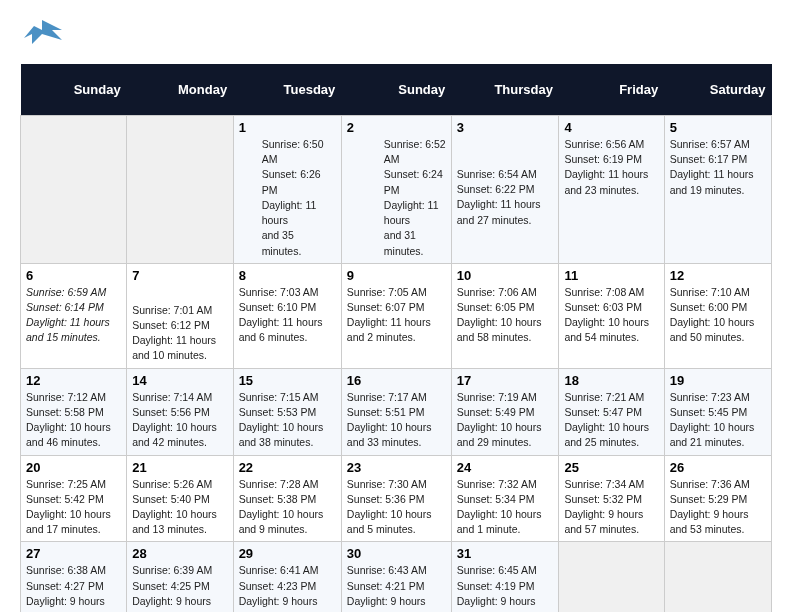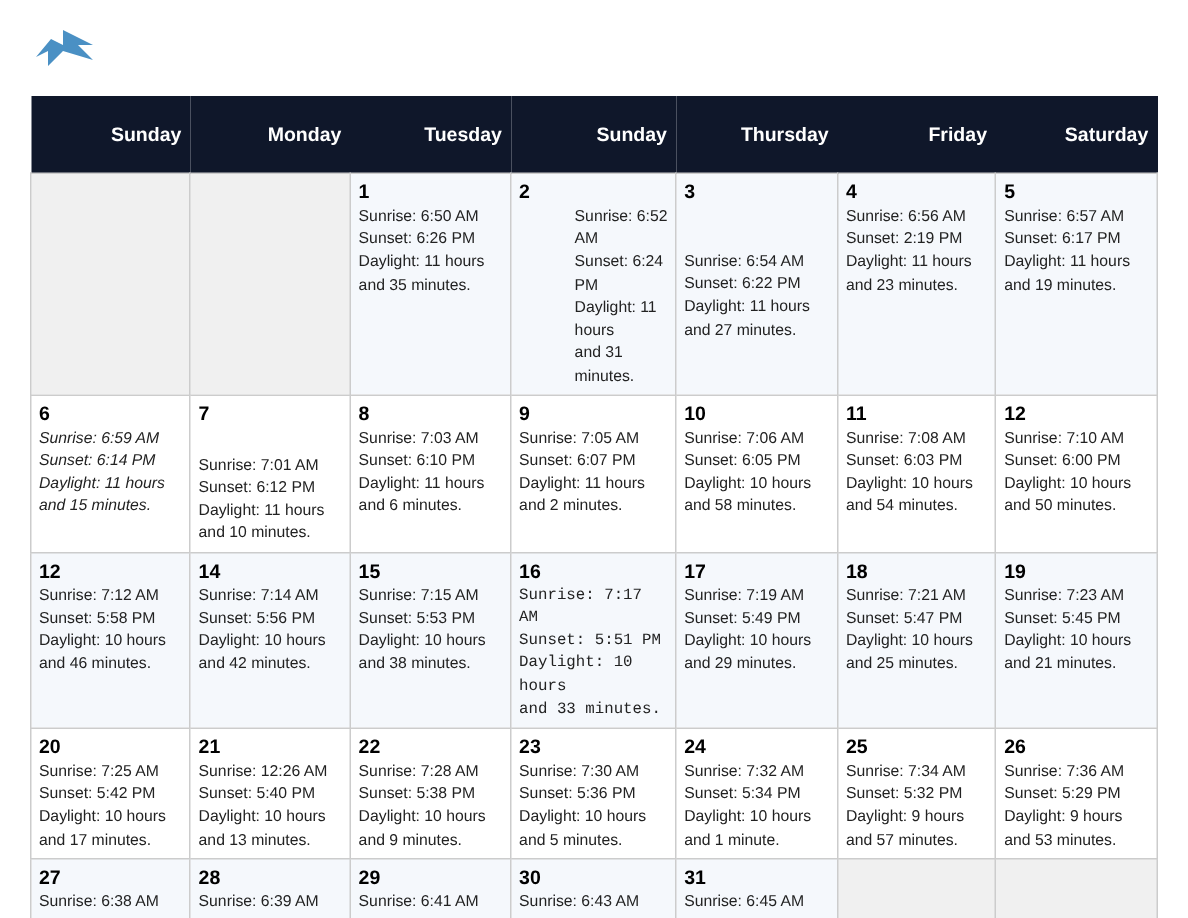--- a/index.html
+++ b/index.html
@@ -114,21 +114,21 @@
           <th>Friday</th>
           <th>Saturday</th>
         </tr>
     </thead>
     <tbody id="calendar-body">
     <tr>
           <td class="empty-cell"></td>
           <td class="empty-cell"></td>
           <td>
             <span class="day-num">1</span>
-            <div class="day-detail" style="white-space: pre-line;">Sunrise: 6:50 AM
+            <div class="day-detail" style="white-space: pre-line; margin-left: 23px;">Sunrise: 6:50 AM
 Sunset: 6:26 PM
 Daylight: 11 hours
 and 35 minutes.</div>
           </td>
           <td>
             <span class="day-num">2</span>
             <div class="day-detail" style="white-space: pre-line; margin-left: 37px;">Sunrise: 6:52 AM
 Sunset: 6:24 PM
 Daylight: 11 hours
 and 31 minutes.</div>
@@ -136,21 +136,21 @@
           <td>
             <span class="day-num">3</span>
             <div class="day-detail" style="white-space: pre-line; margin-top: 32px;">Sunrise: 6:54 AM
 Sunset: 6:22 PM
 Daylight: 11 hours
 and 27 minutes.</div>
           </td>
           <td>
             <span class="day-num">4</span>
             <div class="day-detail" style="white-space: pre-line;">Sunrise: 6:56 AM
-Sunset: 2:19 PM
+Sunset: 6:19 PM
 Daylight: 11 hours
 and 23 minutes.</div>
           </td>
           <td>
             <span class="day-num">5</span>
             <div class="day-detail" style="white-space: pre-line;">Sunrise: 6:57 AM
 Sunset: 6:17 PM
 Daylight: 11 hours
 and 19 minutes.</div>
           </td>
@@ -223,21 +223,21 @@
           </td>
           <td>
             <span class="day-num">15</span>
             <div class="day-detail" style="white-space: pre-line;">Sunrise: 7:15 AM
 Sunset: 5:53 PM
 Daylight: 10 hours
 and 38 minutes.</div>
           </td>
           <td>
             <span class="day-num">16</span>
-            <div class="day-detail" style="white-space: pre-line; font-family: Liberation Mono, monospace;">Sunrise: 7:17 AM
+            <div class="day-detail" style="white-space: pre-line;">Sunrise: 7:17 AM
 Sunset: 5:51 PM
 Daylight: 10 hours
 and 33 minutes.</div>
           </td>
           <td>
             <span class="day-num">17</span>
             <div class="day-detail" style="white-space: pre-line;">Sunrise: 7:19 AM
 Sunset: 5:49 PM
 Daylight: 10 hours
 and 29 minutes.</div>
@@ -260,21 +260,21 @@
         <tr>
           <td>
             <span class="day-num">20</span>
             <div class="day-detail" style="white-space: pre-line;">Sunrise: 7:25 AM
 Sunset: 5:42 PM
 Daylight: 10 hours
 and 17 minutes.</div>
           </td>
           <td>
             <span class="day-num">21</span>
-            <div class="day-detail" style="white-space: pre-line;">Sunrise: 12:26 AM
+            <div class="day-detail" style="white-space: pre-line;">Sunrise: 5:26 AM
 Sunset: 5:40 PM
 Daylight: 10 hours
 and 13 minutes.</div>
           </td>
           <td>
             <span class="day-num">22</span>
             <div class="day-detail" style="white-space: pre-line;">Sunrise: 7:28 AM
 Sunset: 5:38 PM
 Daylight: 10 hours
 and 9 minutes.</div>

